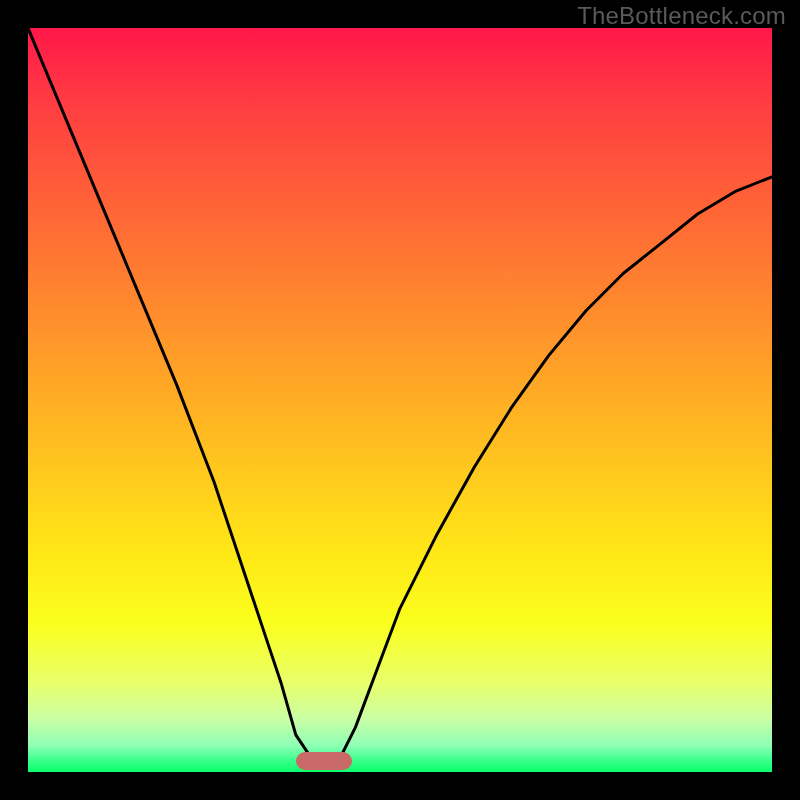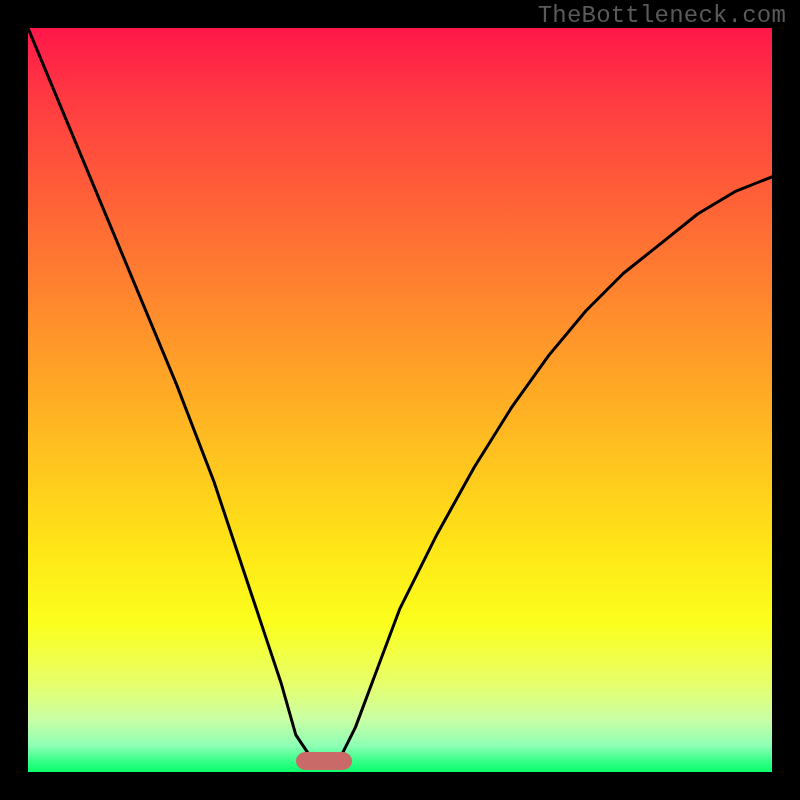--- a/index.html
+++ b/index.html
@@ -11,21 +11,20 @@
     background: #000;
     font-family: Arial, Helvetica, sans-serif;
   }
   .frame {
     position: absolute;
     top: 0;
     left: 0;
     width: 800px;
     height: 800px;
     background: #000;
-    font-family: Liberation Mono, monospace;
   }
   .plot-area {
     position: absolute;
     top: 28px;
     left: 28px;
     width: 744px;
     height: 744px;
     
     background: linear-gradient(
       to bottom,

